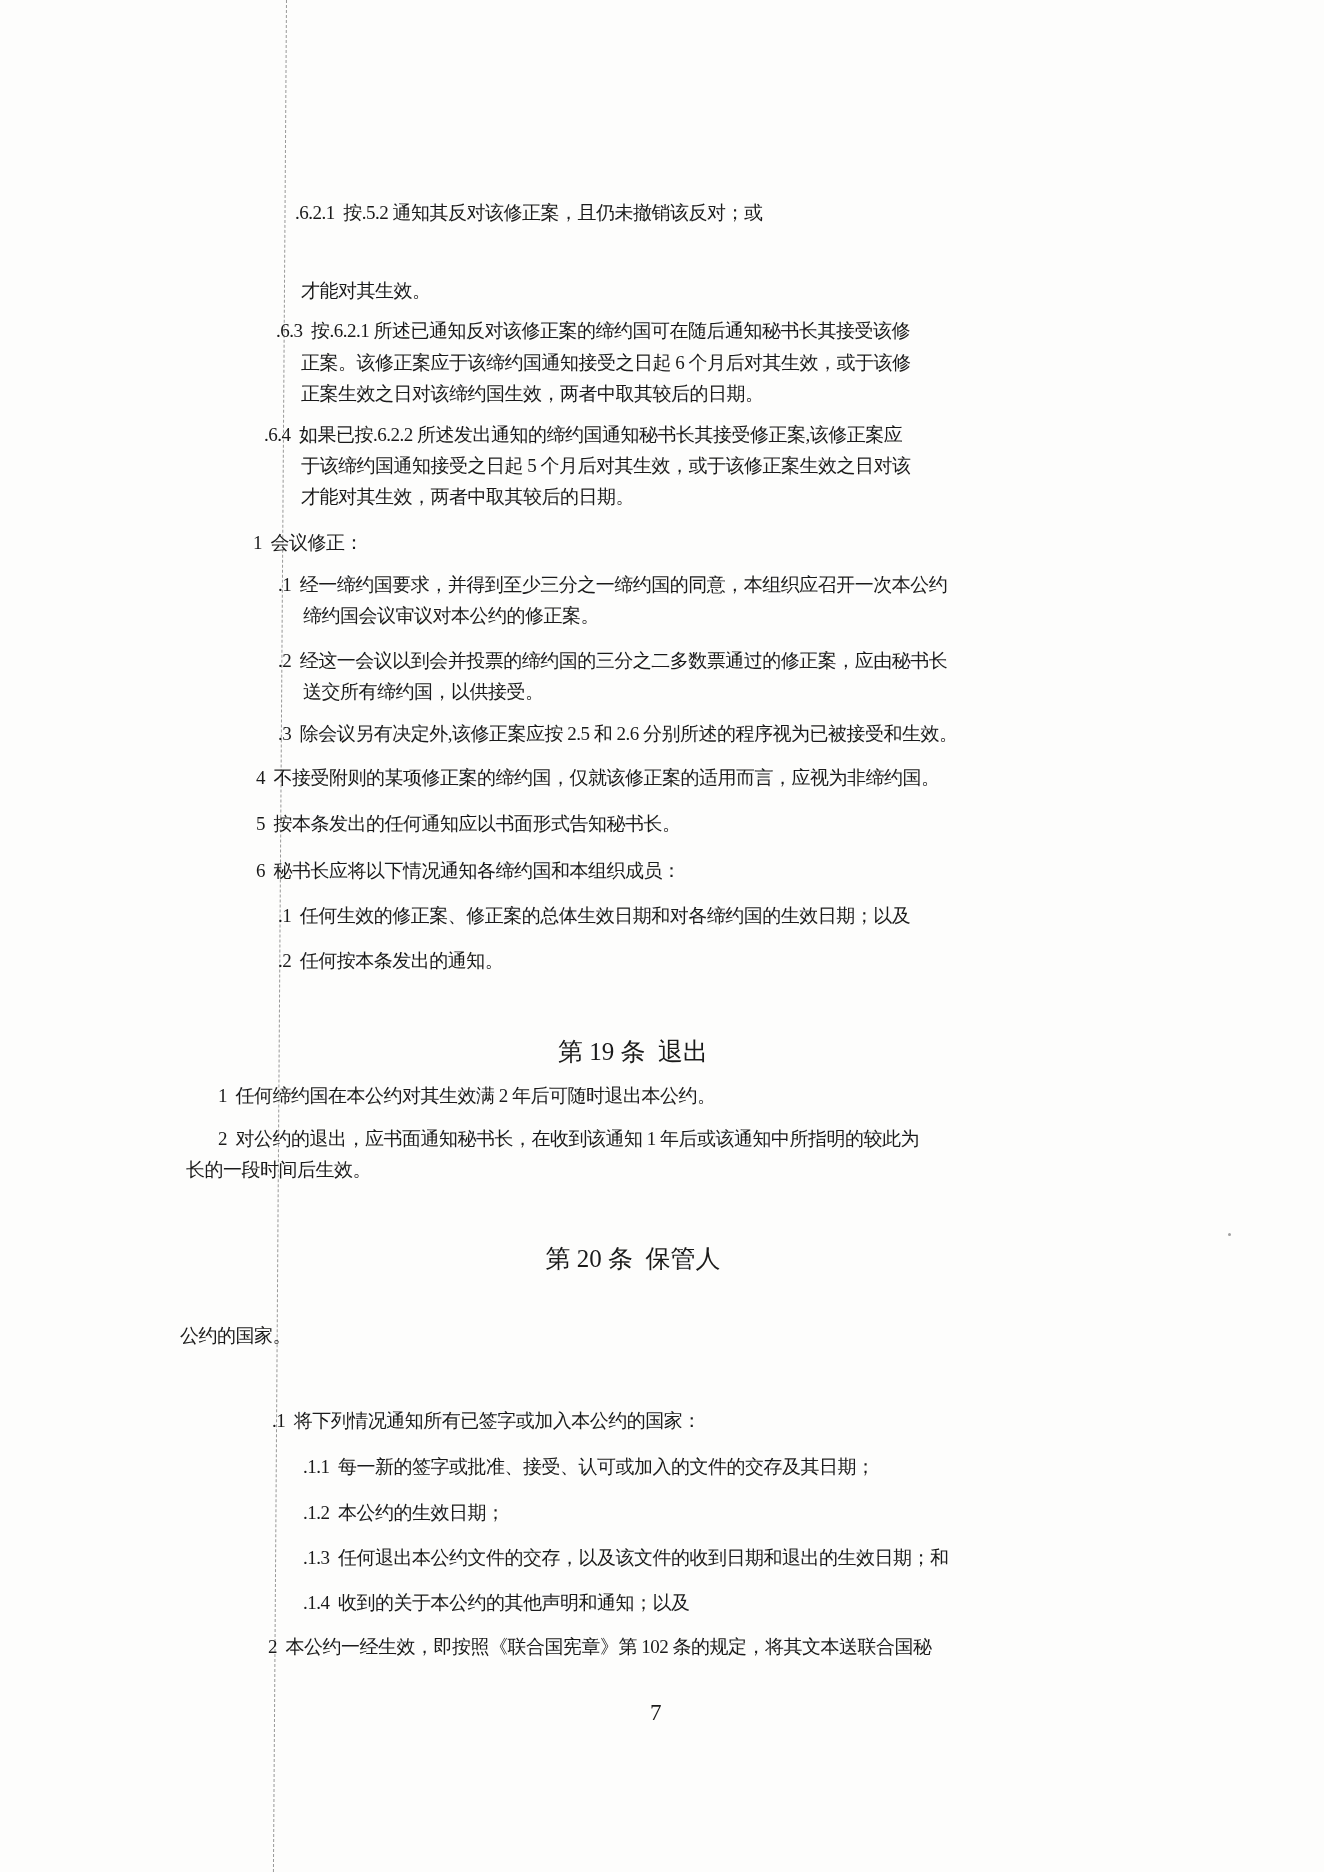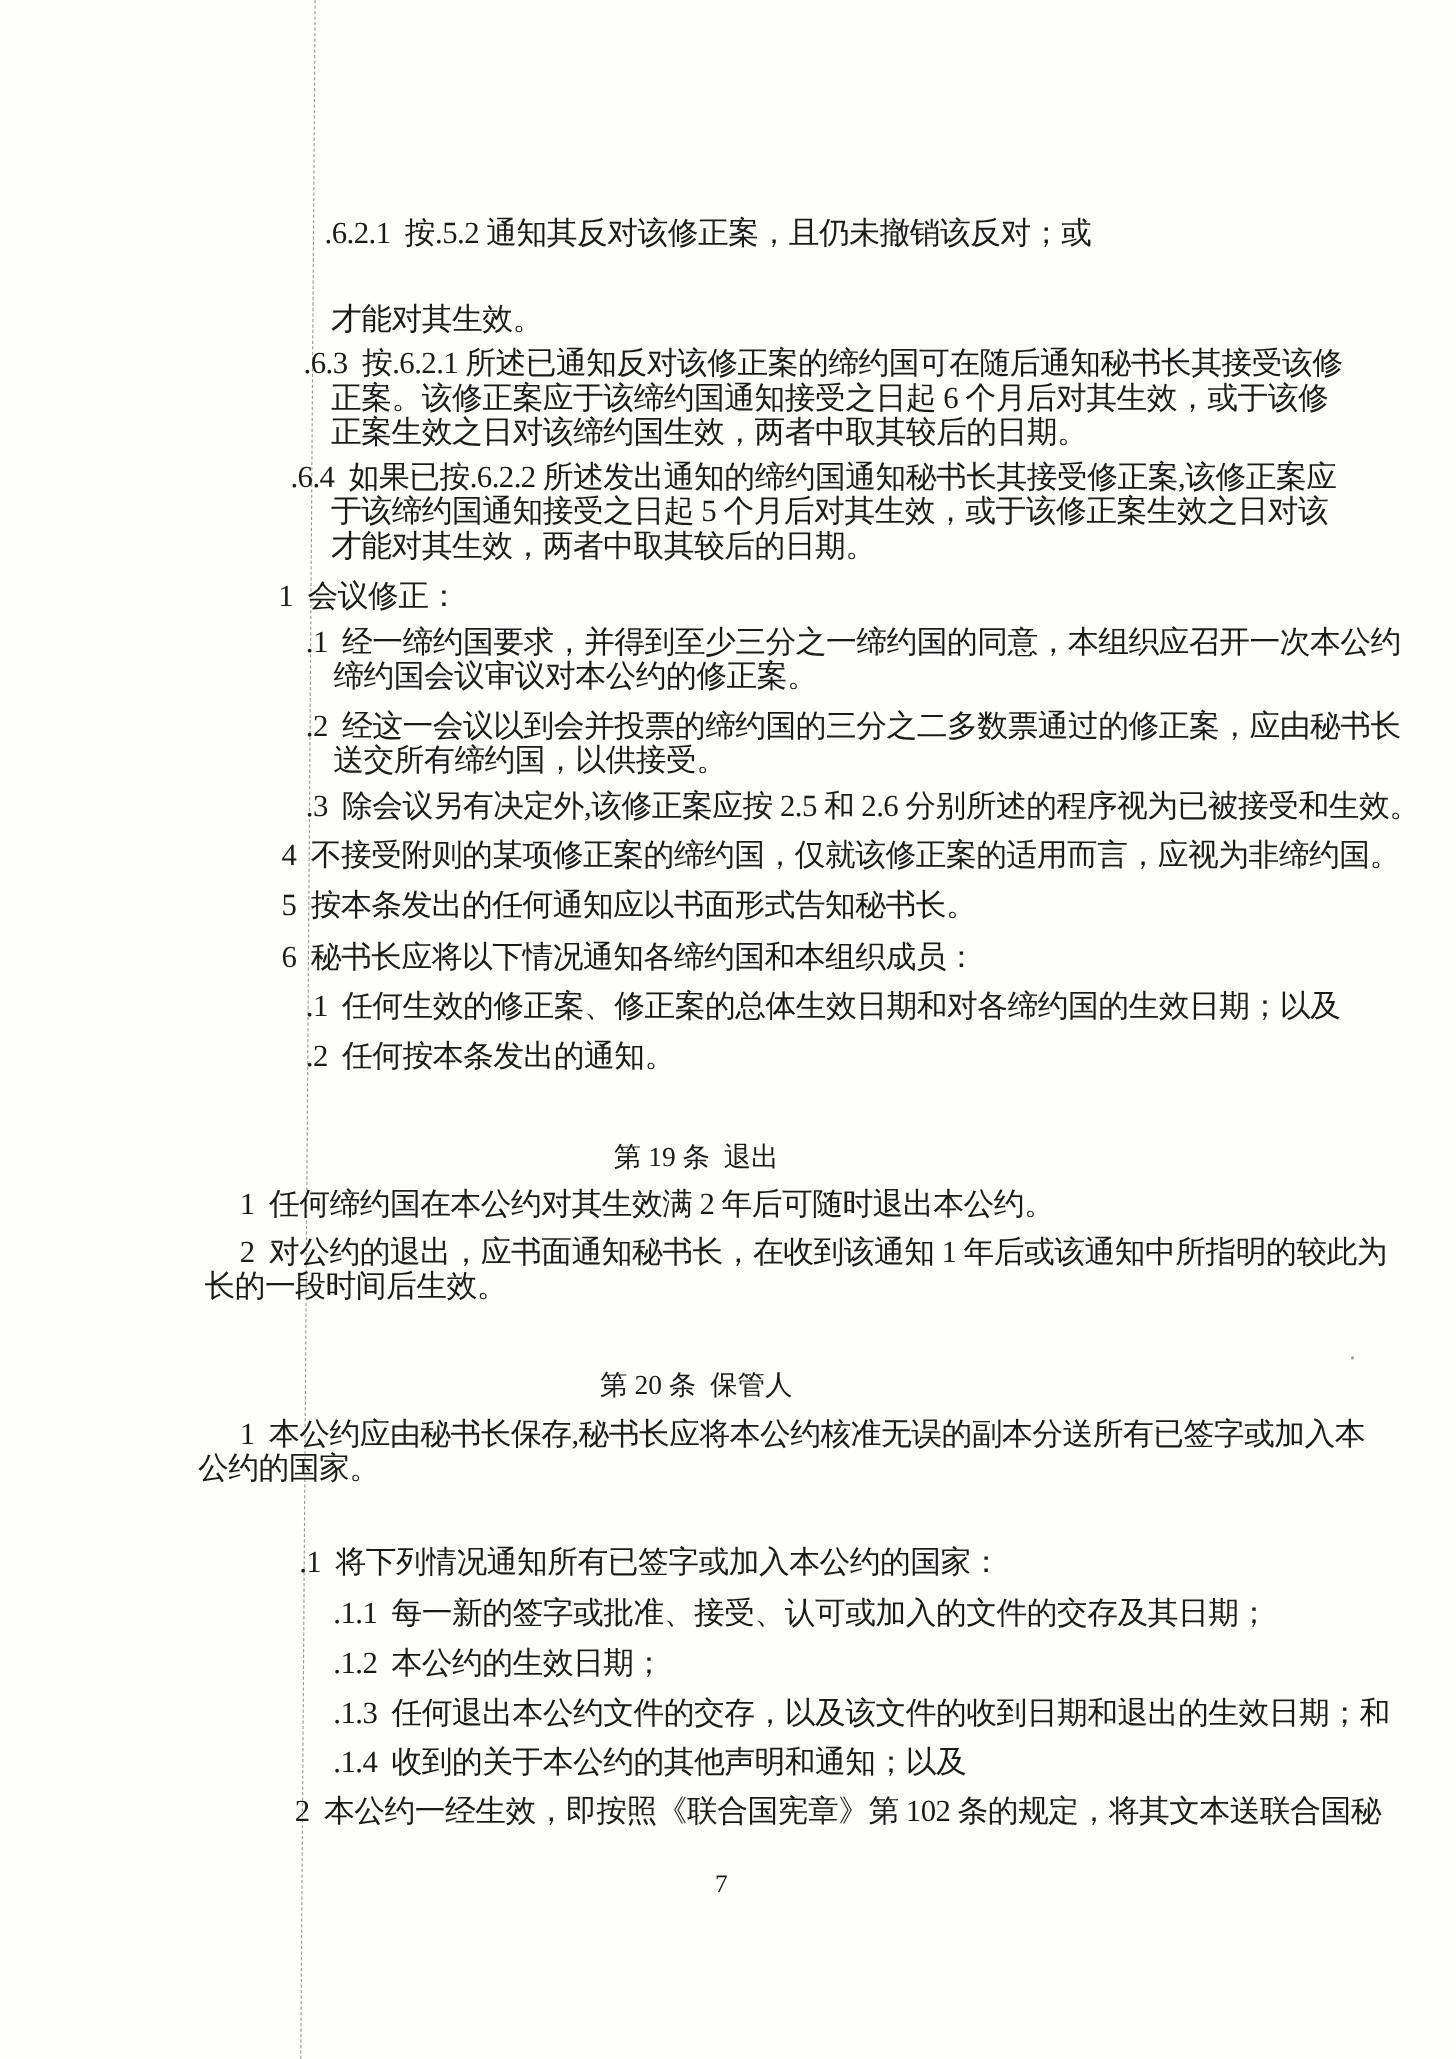--- a/index.html
+++ b/index.html
@@ -8,21 +8,21 @@
     position:relative;
     width:1324px;height:1872px;
     background:#fdfdfc;
     overflow:hidden;
     font-family:"Liberation Serif","DejaVu Serif",serif;
     color:#1a1a1a;
   }
   .tl{
     position:absolute;
     white-space:pre;
-    font-size:28px;
+    font-size:19px;
     line-height:28px;
     letter-spacing:-0.5px;
   }
   .hd{
     position:absolute;
     left:0;width:1266px;
     text-align:center;
     font-size:25px;
     font-weight:normal;
     white-space:pre;
@@ -77,21 +77,20 @@
   <div class="tl" style="left:278px;top:947px">.2  任何按本条发出的通知。</div>
 
   <div class="hd" style="top:1035px">第 19 条  退出</div>
 
   <div class="tl" style="left:218px;top:1082px">1  任何缔约国在本公约对其生效满 2 年后可随时退出本公约。</div>
   <div class="tl" style="left:218px;top:1125px">2  对公约的退出，应书面通知秘书长，在收到该通知 1 年后或该通知中所指明的较此为</div>
   <div class="tl" style="left:186px;top:1156px">长的一段时间后生效。</div>
 
   <div class="hd" style="top:1242px">第 20 条  保管人</div>
 
-  <div class="tl" style="left:218px;top:1291px">1  本公约应由秘书长保存,秘书长应将本公约核准无误的副本分送所有已签字或加入本</div>
   <div class="tl" style="left:180px;top:1322px">公约的国家。</div>
   <div class="tl" style="left:272px;top:1407px">.1  将下列情况通知所有已签字或加入本公约的国家：</div>
   <div class="tl" style="left:303px;top:1453px">.1.1  每一新的签字或批准、接受、认可或加入的文件的交存及其日期；</div>
   <div class="tl" style="left:303px;top:1499px">.1.2  本公约的生效日期；</div>
   <div class="tl" style="left:303px;top:1544px">.1.3  任何退出本公约文件的交存，以及该文件的收到日期和退出的生效日期；和</div>
   <div class="tl" style="left:303px;top:1589px">.1.4  收到的关于本公约的其他声明和通知；以及</div>
   <div class="tl" style="left:268px;top:1633px">2  本公约一经生效，即按照《联合国宪章》第 102 条的规定，将其文本送联合国秘</div>
 
   <div class="pagenum">7</div>
 

